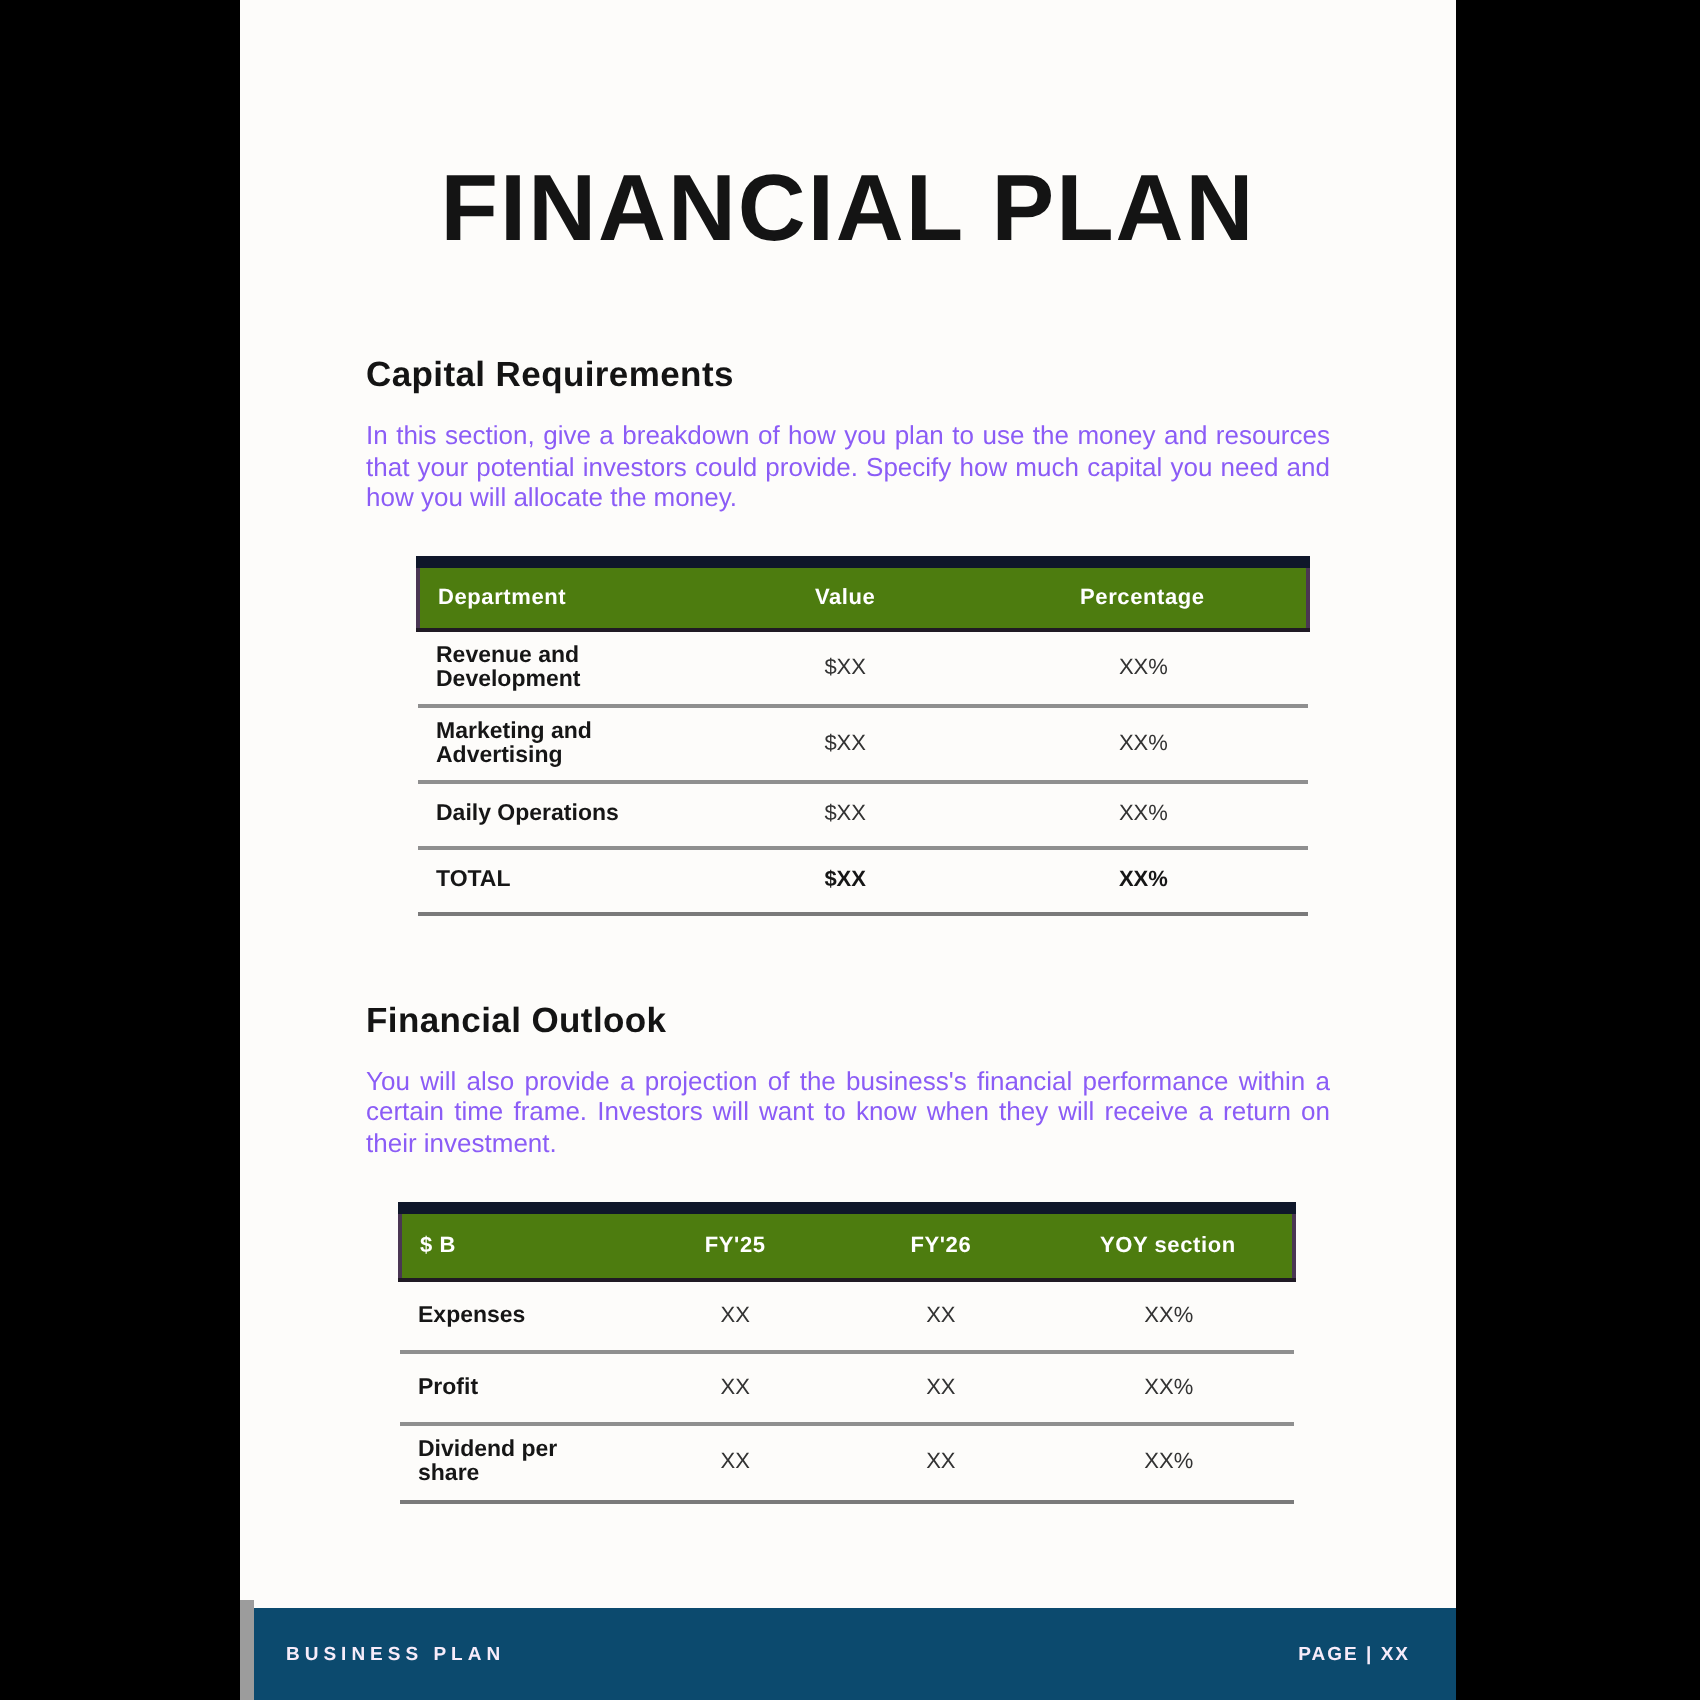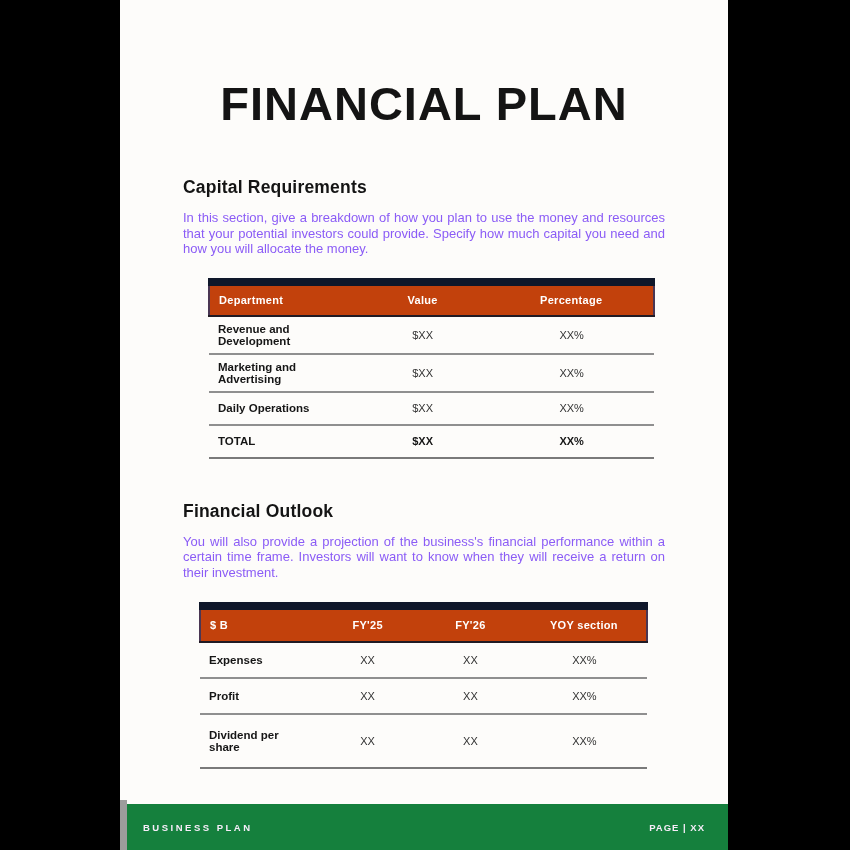--- a/index.html
+++ b/index.html
@@ -37,27 +37,27 @@
     margin-top:12px;
     font-size:13px;
     line-height:1.2;
     color:#8b5cf6;
     text-align:justify;
   }
   table { border-collapse:collapse; table-layout:fixed; }
   .tbl1 { margin:21px 0 0 88px; width:447px; }
   .tbl2 { margin:21px 0 0 79px; width:449px; }
   thead th {
-    background:#c2410c;
+    background:#4d7c0f;
     color:#fff;
     font-size:11px;
     font-weight:bold;
     letter-spacing:0.3px;
     height:34px;
-    border-top:8px solid #0f172a;
+    border-top:6px solid #0f172a;
     border-bottom:2px solid #201a24;
   }
   thead th:first-child { text-align:left; padding-left:9px; border-left:2px solid #4a3653; }
   thead th:last-child  { border-right:2px solid #4a3653; }
   .tbl2 thead th { height:36px; }
   tbody td {
     border-bottom:2px solid #8f8f8f;
     font-size:11px;
     color:#333;
     text-align:center;
@@ -66,28 +66,28 @@
   }
   .tbl2 tbody td { height:36px; }
   tbody td.lbl {
     text-align:left;
     padding:6px 14px 6px 9px;
     font-weight:bold;
     font-size:11.5px;
     color:#161616;
   }
   .tbl1 tbody tr.total td { font-weight:bold; color:#161616; border-bottom:2px solid #7a7a7a; }
-  .tbl2 tbody tr:last-child td { height:54px; border-bottom:2px solid #7a7a7a;margin-top:22px; }
+  .tbl2 tbody tr:last-child td { height:39px; border-bottom:2px solid #7a7a7a;margin-top:22px; }
   .footer-curl {
     position:absolute; left:0; bottom:0; width:7px; height:50px;
     background:#9c9c9c;
   }
   .footer-bar {
     position:absolute; left:7px; right:0; bottom:0; height:46px;
-    background:#15803d;
+    background:#0c4a6e;
     display:flex; align-items:center; justify-content:space-between;
     padding:0 23px 0 16px;
   }
   .footer-left {
     color:#f7ecfa; font-size:9.5px; font-weight:bold; letter-spacing:2.5px;
   }
   .footer-right {
     color:#f7ecfa; font-size:9.5px; font-weight:bold; letter-spacing:1px;
   }
 </style>

